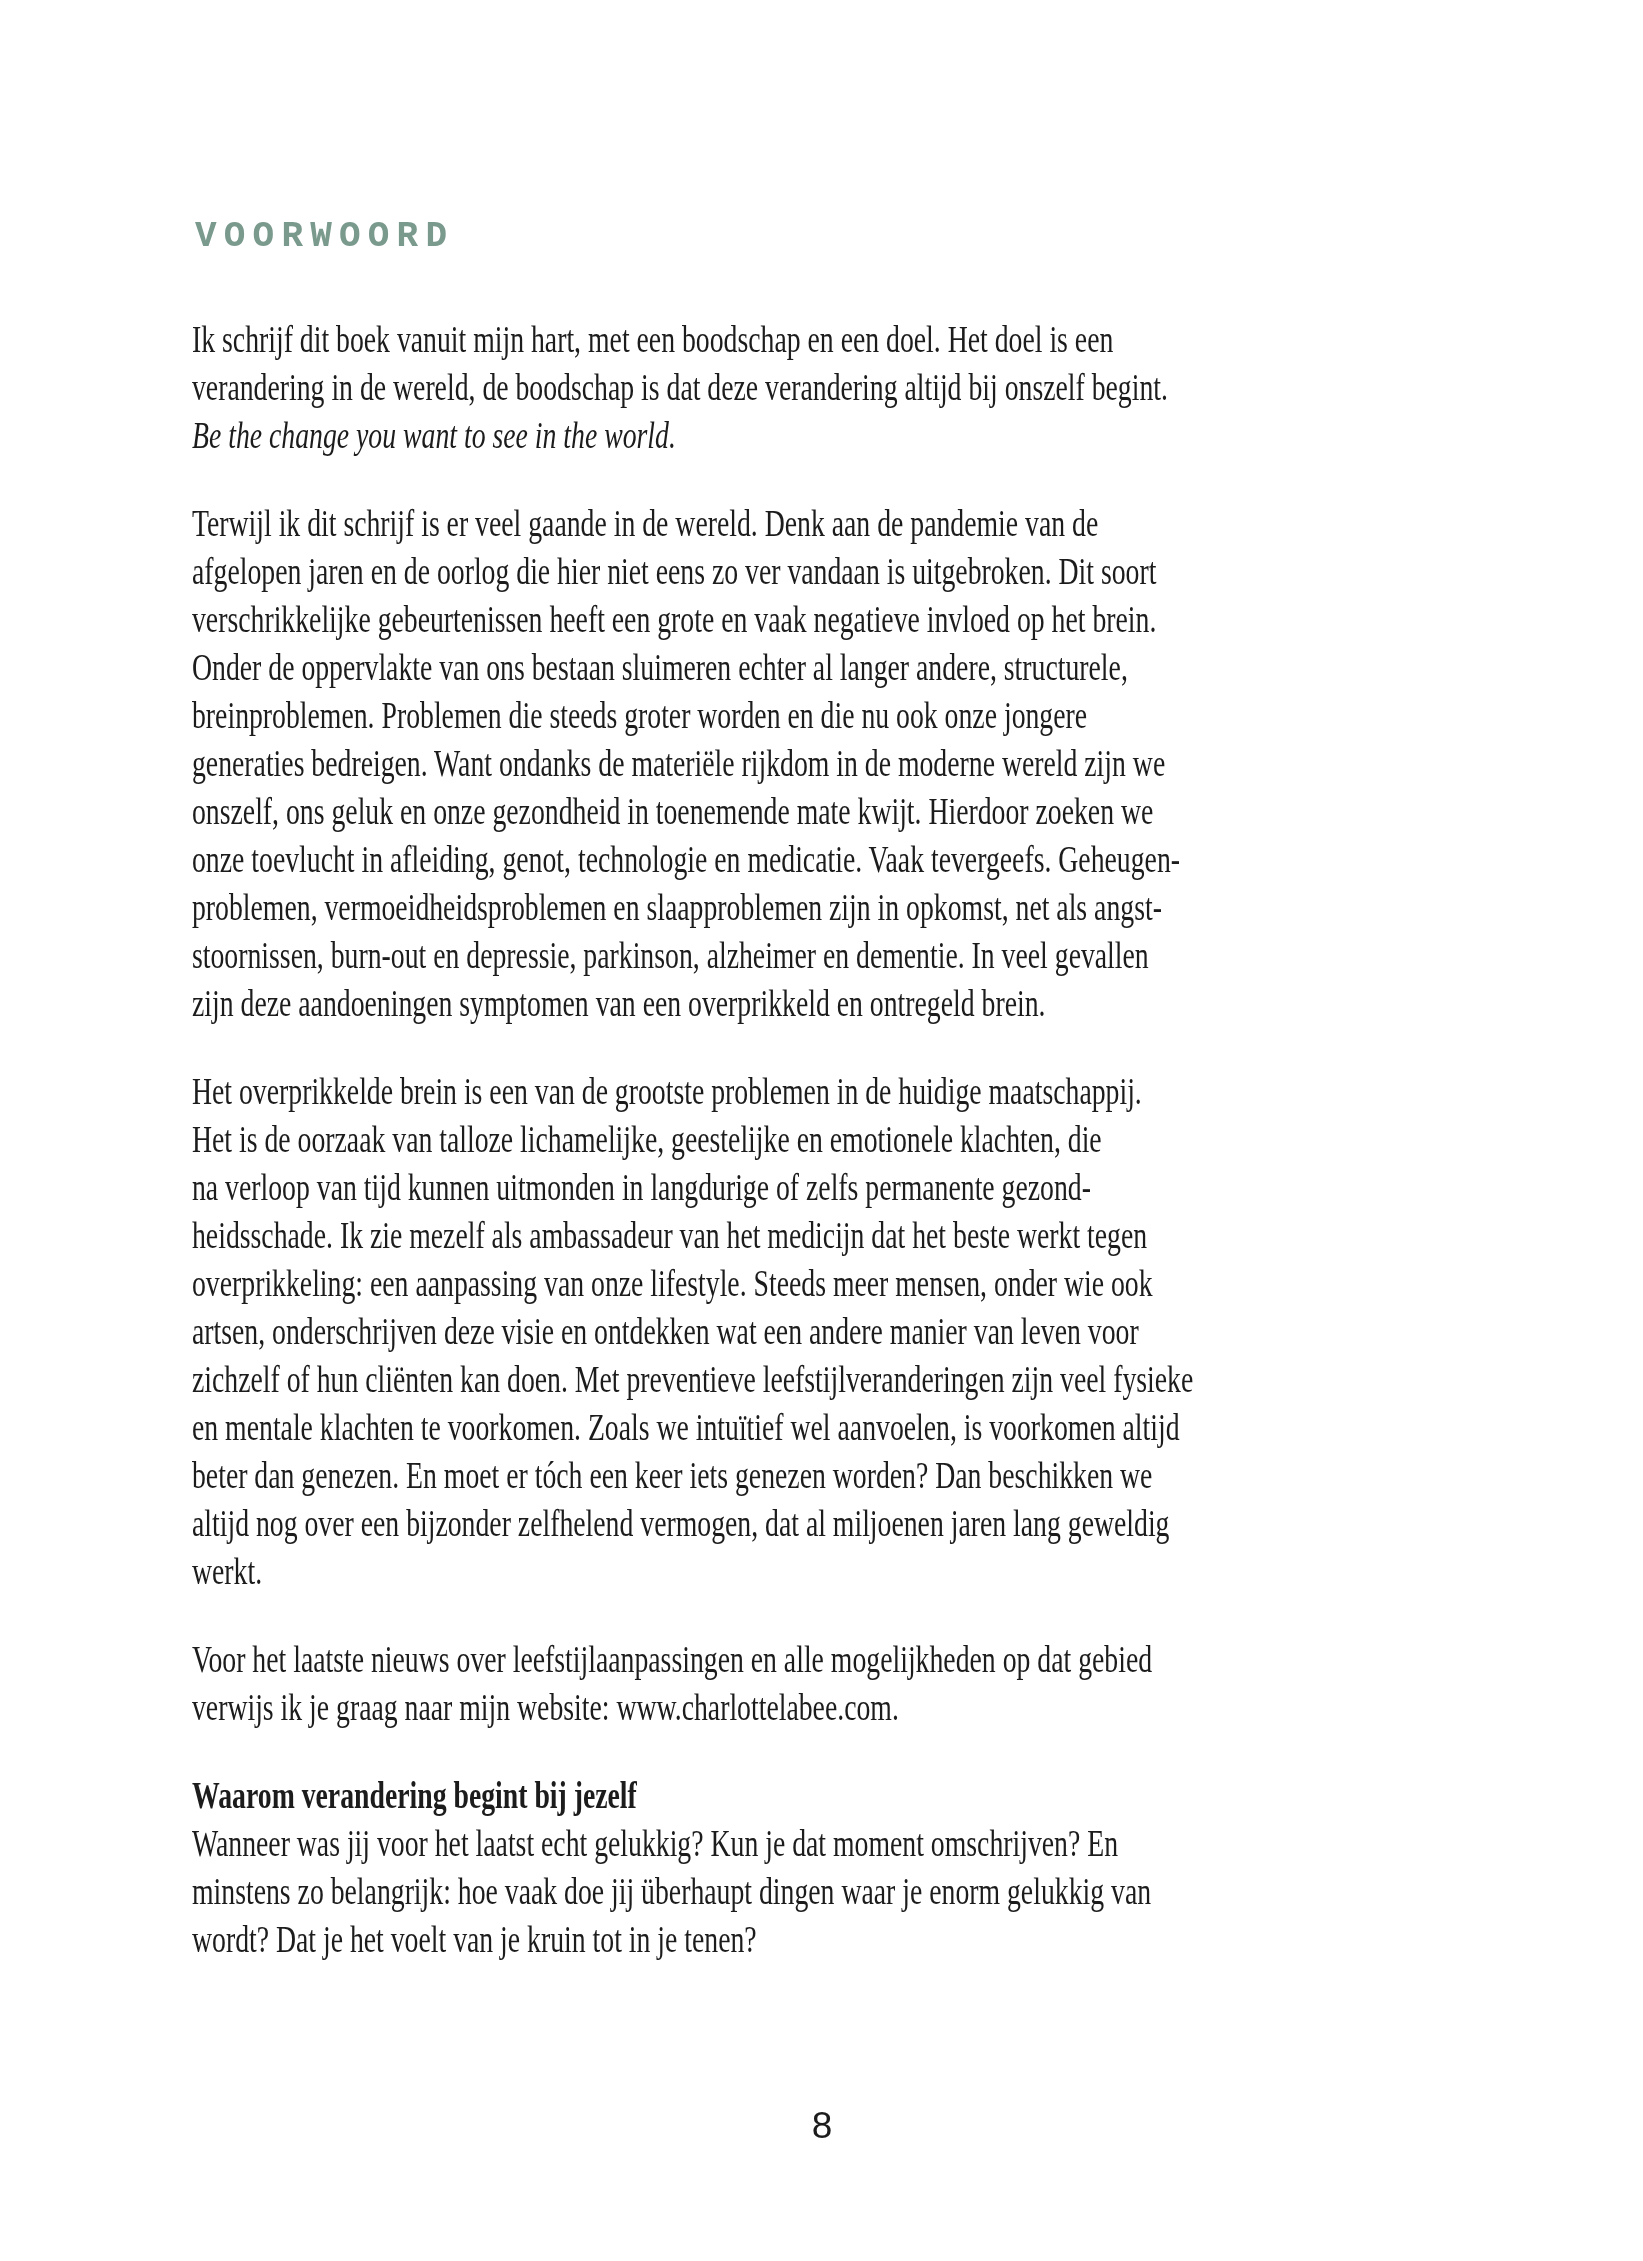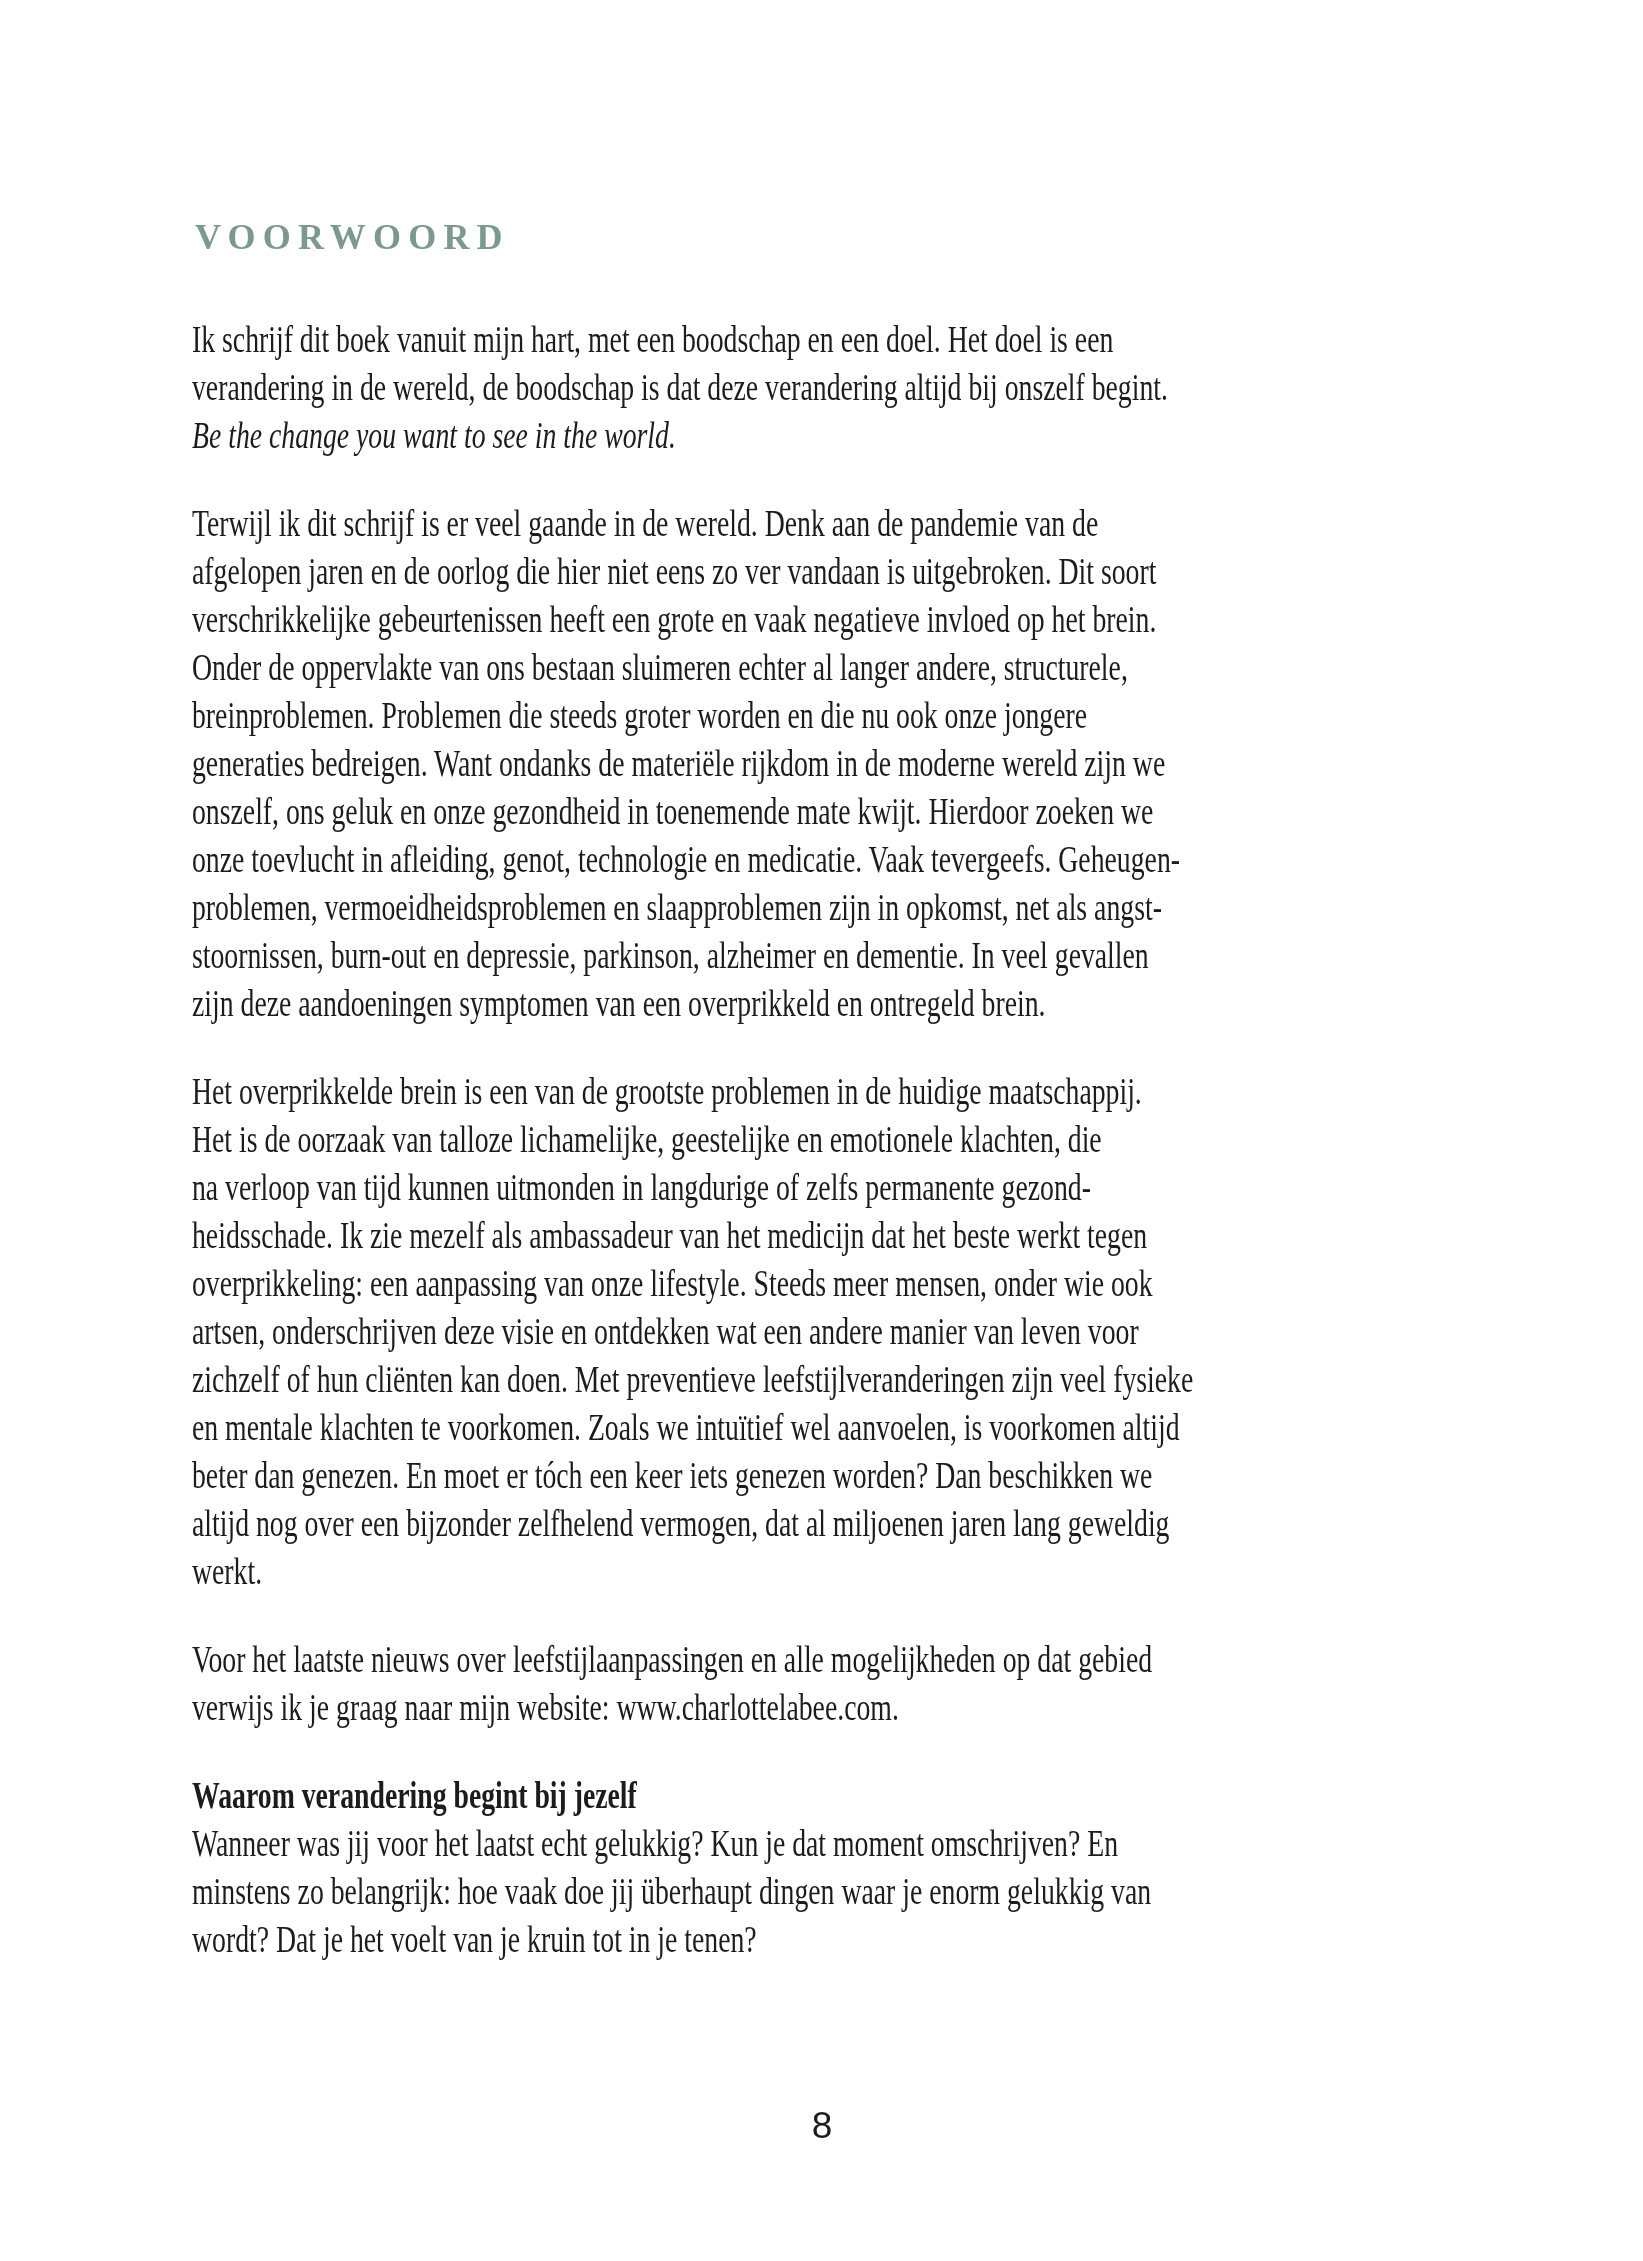--- a/index.html
+++ b/index.html
@@ -14,21 +14,21 @@
   .page {
     position: absolute;
     inset: 0;
     background: #ffffff;
   }
   h1.chapter-title {
     position: absolute;
     left: 195px;
     top: 216px;
     margin: 0;
-    font-family: Liberation Serif, serif;
+    font-family: Liberation Mono, monospace;
     font-weight: 700;
     font-size: 36px;
     line-height: 42px;
     letter-spacing: 7.2px;
     color: #7b9a8e;
   }
   .text-block {
     position: absolute;
     left: 192px;
     top: 315px;

